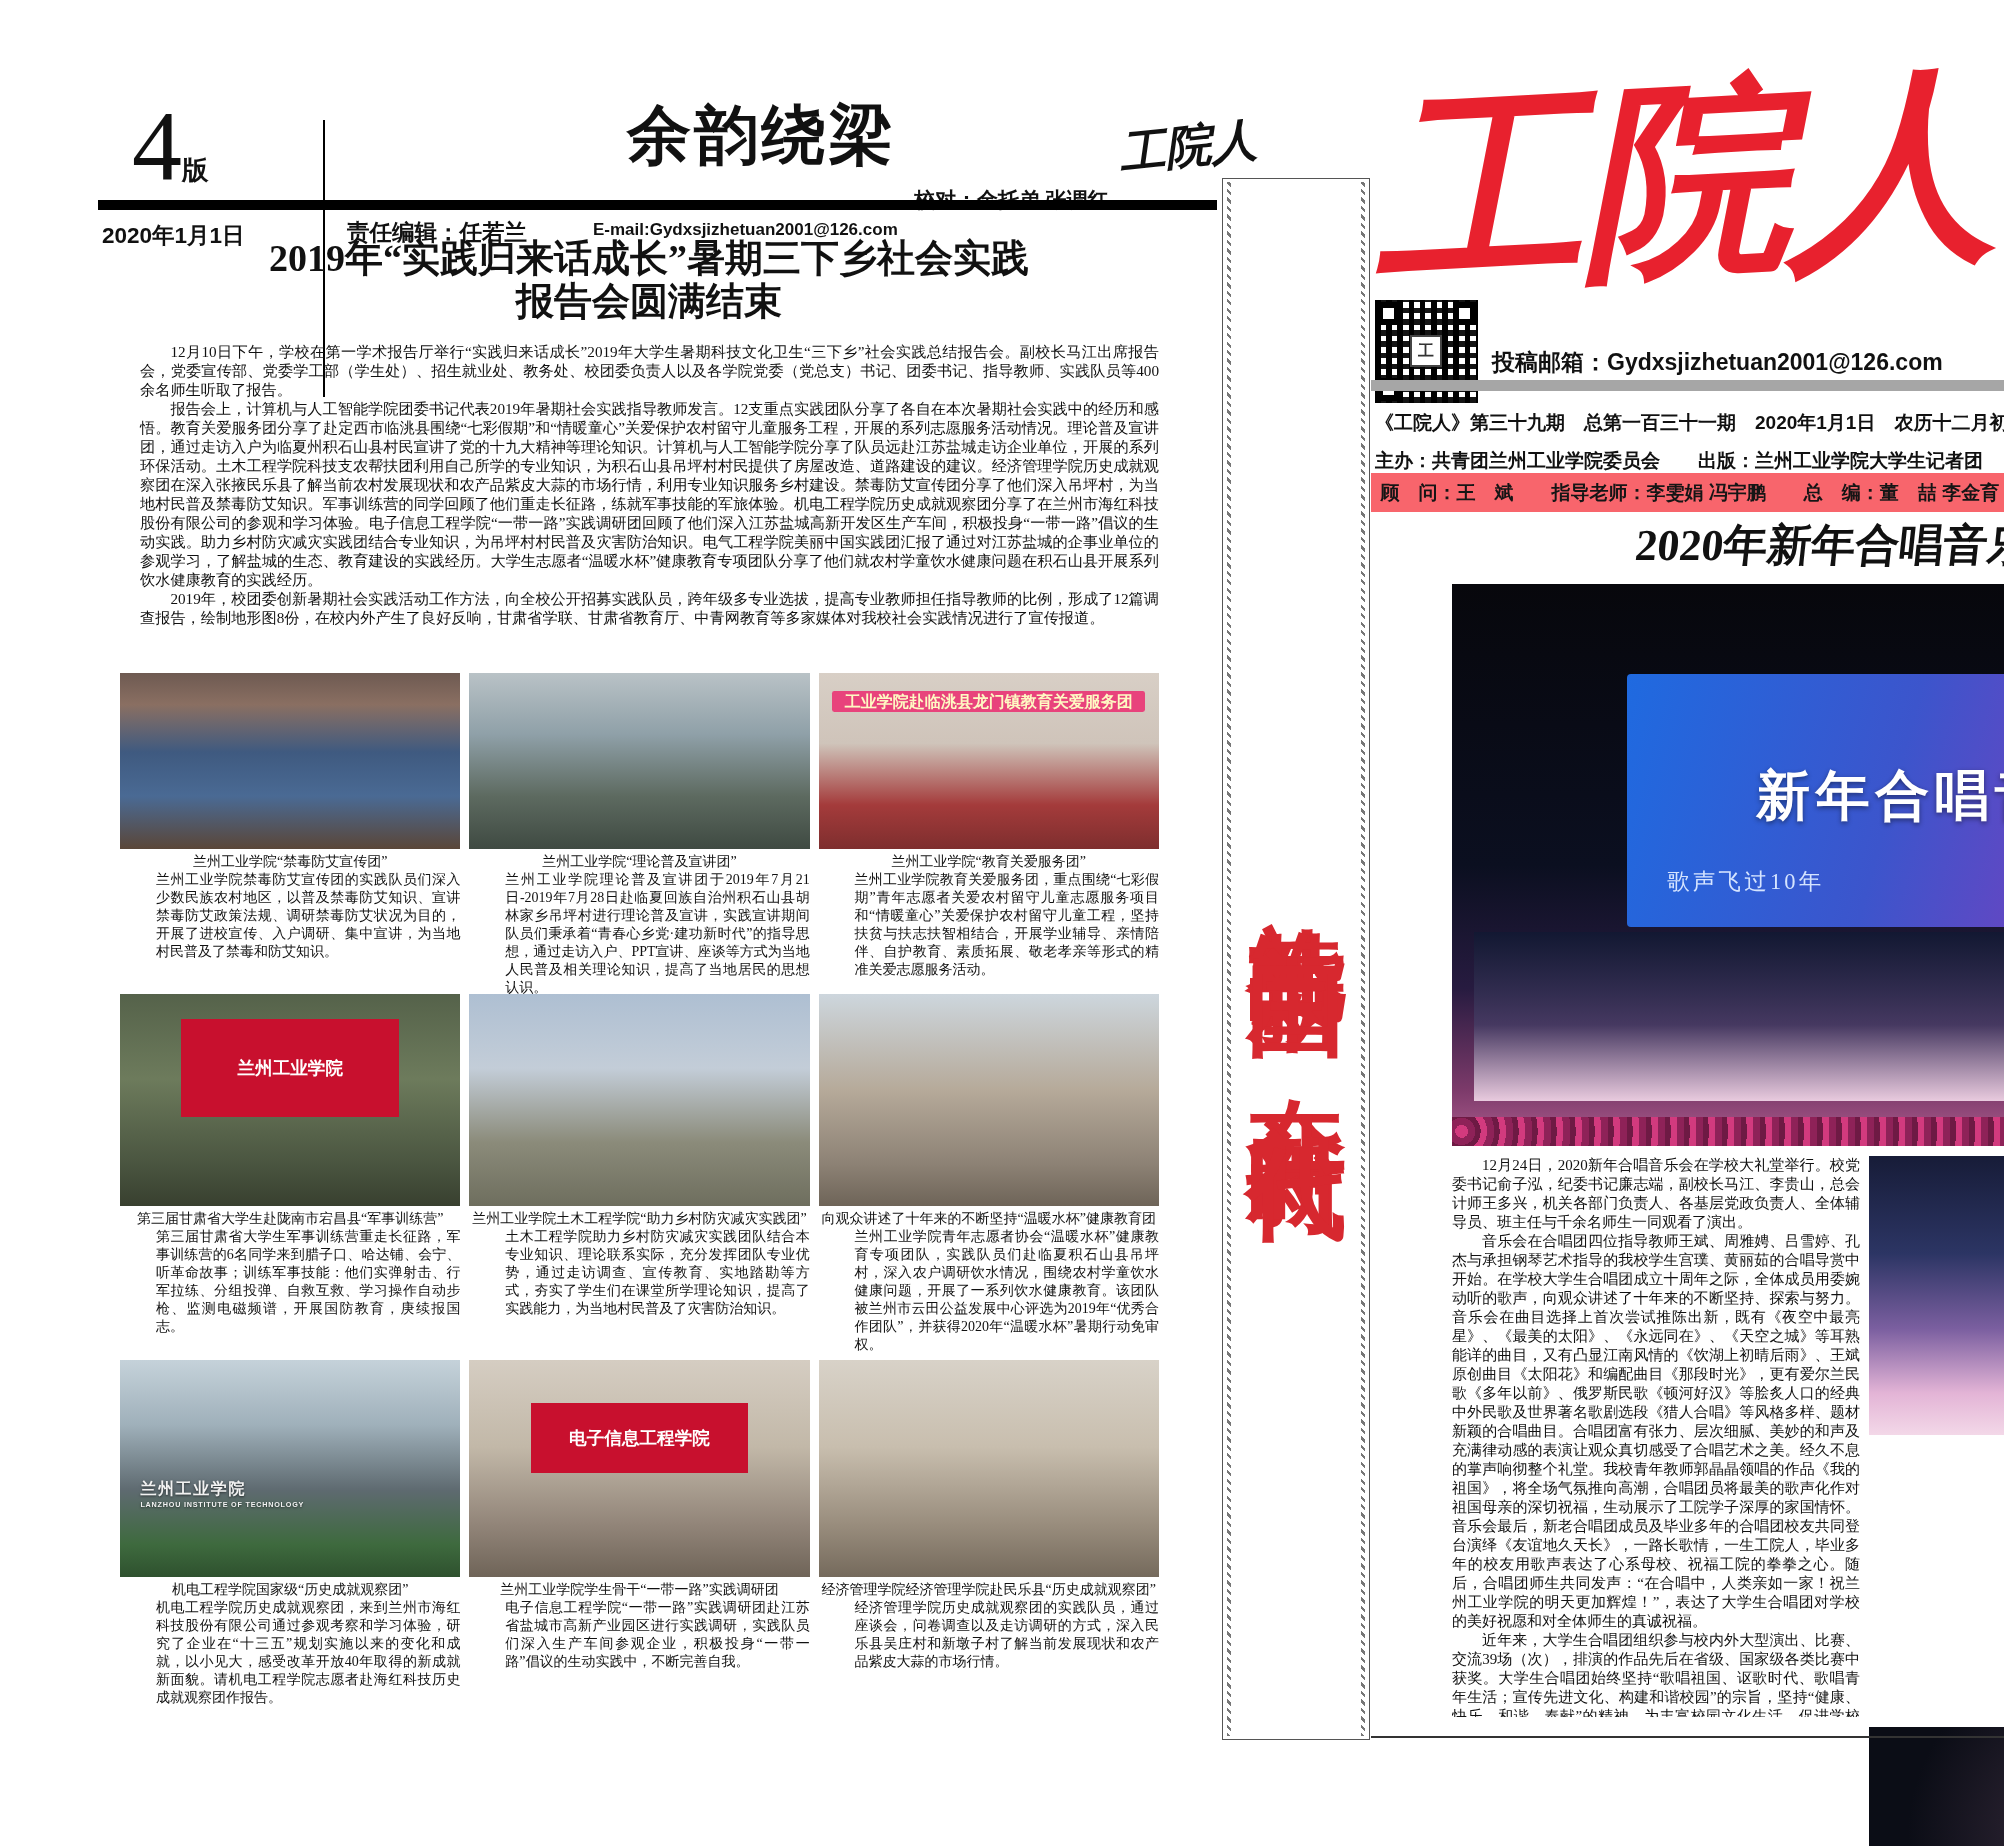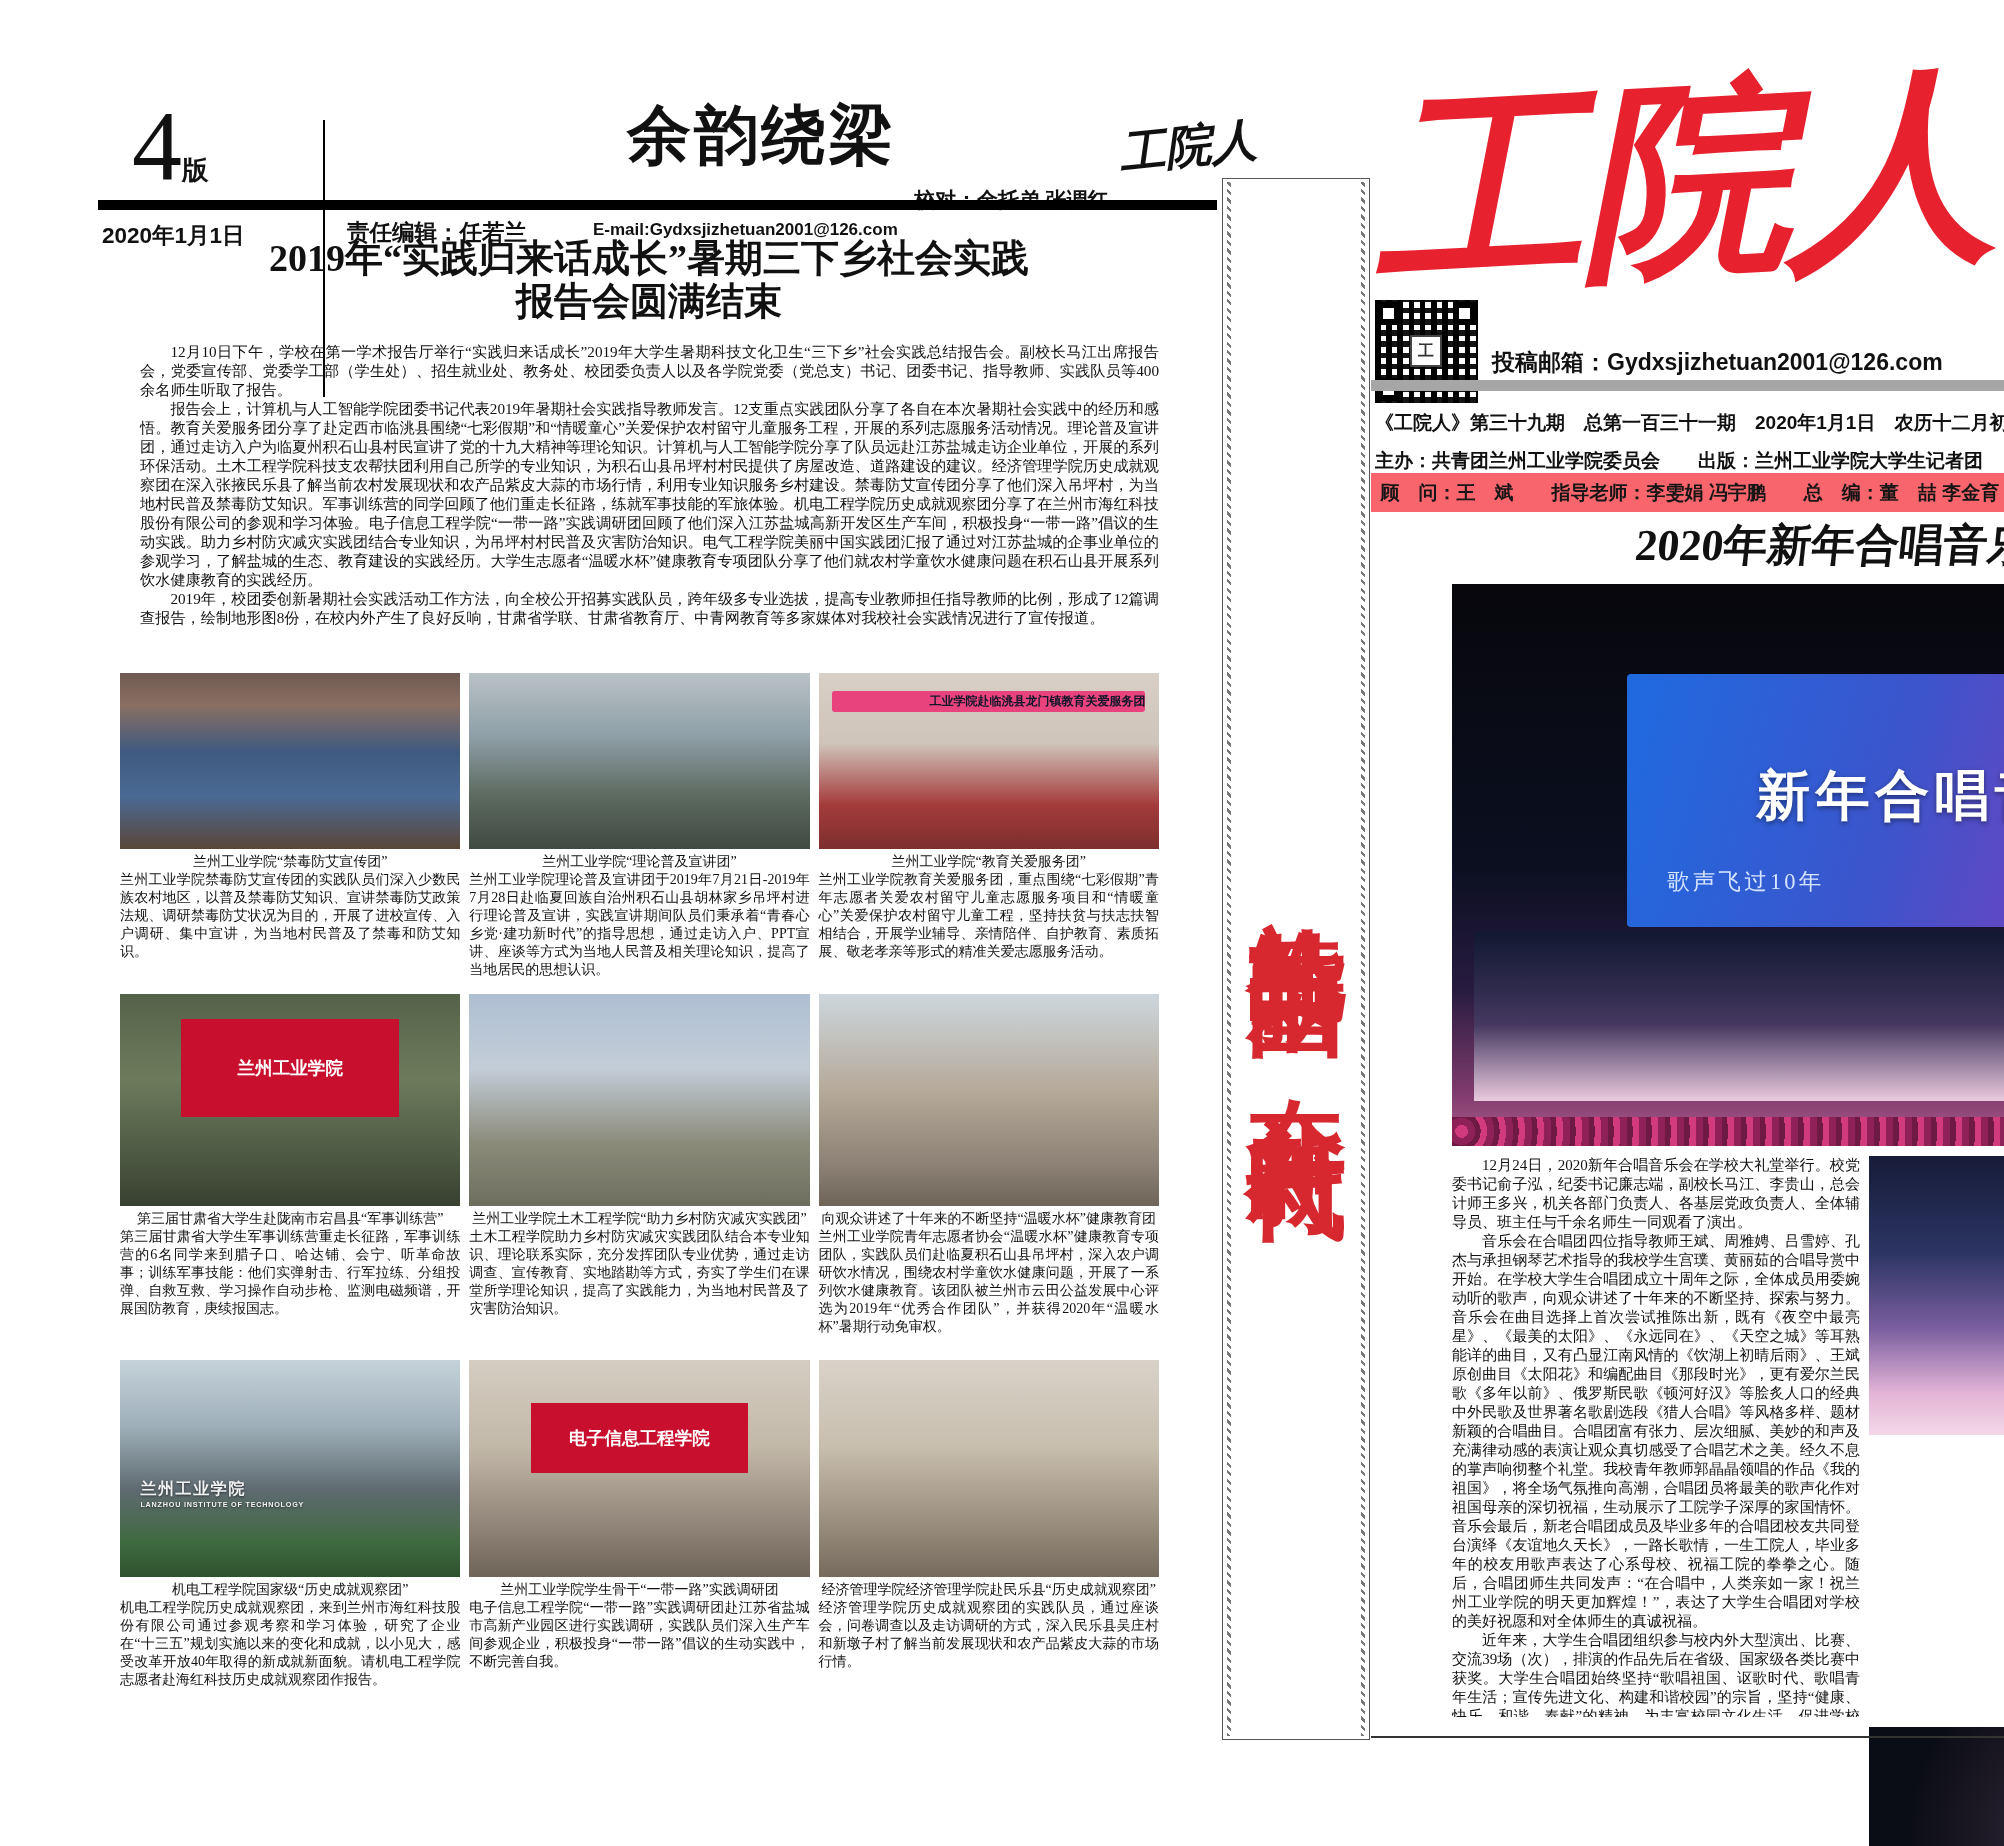--- a/index.html
+++ b/index.html
@@ -24,23 +24,23 @@
   
   .la-title { left:144px; top:237px; width:1010px; text-align:center; font-size:38px; font-weight:700; line-height:1.12; }
   .la-body { left:120px; top:342px; width:1039px; height:326px; font-size:15.2px; line-height:19px; text-align:justify; overflow:hidden; }
   .la-body p { text-indent:2em;margin-left:20px; }
 
   
   .grid { left:120px; top:673px; width:1039px; display:grid; grid-template-columns:1fr 1fr 1fr; grid-template-rows:176px 145px 212px 154px 217px auto; column-gap:8.8px; }
   .photo { width:100%; height:100%; position:relative; overflow:hidden; }
   .cap { padding-top:4px; font-size:14px; line-height:18px; }
   .cap .cap-title { text-align:center; }
-  .cap .cap-body { text-align:justify; }
-  .pbanner { position:absolute; left:4%; right:4%; top:10%; background:#e8437c; color:#0f172a; font-weight:700; text-align:right;
-             font-size:12px; line-height:21px; border-radius:2.4px; font-family:"Liberation Sans",sans-serif; }
+  .cap .cap-body { text-align:justify;margin-left:36px; }
+  .pbanner { position:absolute; left:4%; right:4%; top:10%; background:#e8437c; color:#fef9c3; font-weight:700; text-align:center;
+             font-size:16px; line-height:21px; border-radius:2.4px; font-family:"Liberation Sans",sans-serif; }
   .pflag { position:absolute; left:18%; top:12%; width:64%; height:46%; background:#c8102e; color:#fff; display:flex; align-items:center;
            justify-content:center; font-size:17.6px; font-weight:700; font-family:"Liberation Sans",sans-serif; }
   .psign { position:absolute; left:6%; top:55%; color:#f2f2f2; font-weight:700; font-size:16px; letter-spacing:1.6px;
            text-shadow:0 0.8px 2.4px rgba(0,0,0,.6); font-family:"Liberation Sans",sans-serif; }
   .psign small { display:block; font-size:7.2px; letter-spacing:0.8px; }
   
   .p-r1c1 { background:linear-gradient(180deg,#6e5a52 0%,#8a6f62 18%,#3f5a80 45%,#4a6a94 70%,#5a4638 100%); }
   .p-r1c2 { background:linear-gradient(180deg,#b9c2c6 0%,#8fa0a8 35%,#5d6a60 70%,#3f4a42 100%); }
   .p-r1c3 { background:linear-gradient(180deg,#d8cfc6 0%,#cfc4ba 40%,#a43b3b 75%,#7e2e2e 100%); }
   .p-r2c1 { background:linear-gradient(180deg,#55624a 0%,#6d7b5c 40%,#4a5540 80%,#38402f 100%); }

